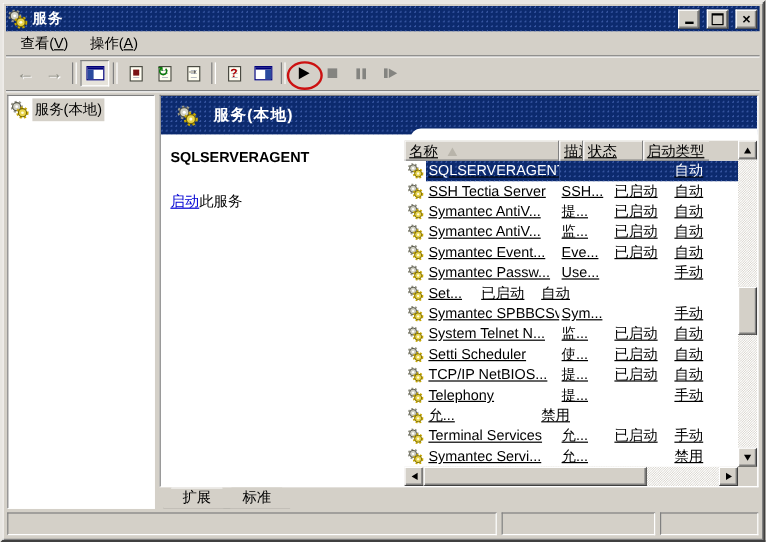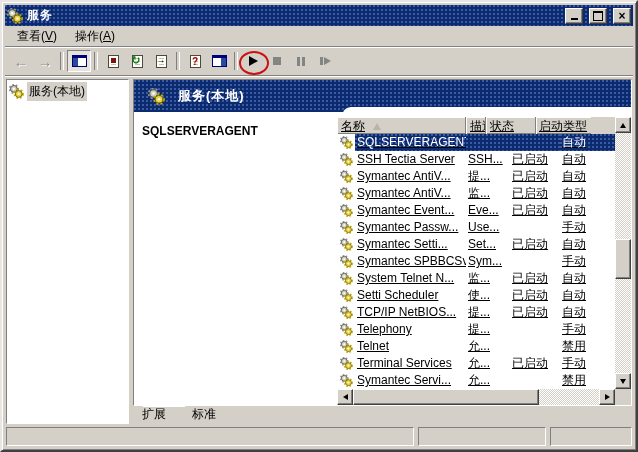--- a/index.html
+++ b/index.html
@@ -108,21 +108,21 @@
   .htrack{flex:1;position:relative;}
   .hthumb{position:absolute;top:0;bottom:0;left:0;width:186px;background:#d4d0c8;
     border:1px solid;border-color:#fff #404040 #404040 #fff;box-shadow:inset -1px -1px 0 #808080;box-sizing:border-box;}
   .corner{grid-column:2;grid-row:2;background:#d4d0c8;}
   .tri-up{width:0;height:0;border-left:3px solid transparent;border-right:3px solid transparent;border-bottom:5px solid #000;}
   .tri-down{width:0;height:0;border-left:3px solid transparent;border-right:3px solid transparent;border-top:5px solid #000;}
   .tri-left{width:0;height:0;border-top:3px solid transparent;border-bottom:3px solid transparent;border-right:5px solid #000;}
   .tri-right{width:0;height:0;border-top:3px solid transparent;border-bottom:3px solid transparent;border-left:5px solid #000;}
   
   .tabstrip{height:18px;flex:0 0 auto;display:flex;align-items:stretch;padding-left:3px;gap:0;}
-  .tab{min-width:44px;line-height:17px;background:#d4d0c8;
+  .tab{min-width:44px;text-align:center;line-height:17px;background:#d4d0c8;
     clip-path:polygon(7px 0,calc(100% - 7px) 0,100% 100%,0 100%);
     filter:drop-shadow(0 1px 0 #404040);padding:0 6px;margin-right:-6px;cursor:default;}
   .tab.active{box-shadow:inset 0 1px 0 #fff;font-weight:normal;z-index:2;}
   
   .statusbar{height:19px;flex:0 0 auto;margin-top:2px;display:flex;gap:4px;padding:1px 1px;}
   .seg{border:1px solid;border-color:#808080 #fff #fff #808080;box-sizing:border-box;}
   .seg1{flex:1;}.seg2{width:128px;}.seg3{width:82px;}
   .gears{display:block;}
 </style>
 </head>
@@ -242,20 +242,23 @@
         <div class="banner dotted-navy">
           <svg class="gears" width="17" height="17" viewBox="0 0 16 16">
               <use href="#gear-pair"></use>
             </svg>
           <span class="banner-title">服务(本地)</span>
         </div>
         <div class="page"></div>
 
         <div class="info">
           <div class="svc-name">SQLSERVERAGENT</div>
+          <div class="action">
+            <span class="link">启动</span><span>此服务</span>
+          </div>
         </div>
 
         <div class="listview">
           <div class="list-main">
             <div class="lheader">
               <span class="hcell hname">
                   <span>名称</span>
                   <span class="sort-tri"></span>
                 </span>
               <span class="hcell hdesc">
@@ -334,21 +337,20 @@
     <span class="cell cdesc">Use...</span>
     <span class="cell cstat"></span>
     <span class="cell cstart">手动</span>
   </div>
                 <div class="lrow">
     <span class="cell cicon">
                     <svg class="gears" width="13" height="13" viewBox="0 0 16 16">
                       <use href="#gear-pair"></use>
                     </svg>
                   </span>
-    <span class="cell cname">Symantec Setti...</span>
     <span class="cell cdesc">Set...</span>
     <span class="cell cstat">已启动</span>
     <span class="cell cstart">自动</span>
   </div>
                 <div class="lrow">
     <span class="cell cicon">
                     <svg class="gears" width="13" height="13" viewBox="0 0 16 16">
                       <use href="#gear-pair"></use>
                     </svg>
                   </span>
@@ -400,21 +402,20 @@
     <span class="cell cdesc">提...</span>
     <span class="cell cstat"></span>
     <span class="cell cstart">手动</span>
   </div>
                 <div class="lrow">
     <span class="cell cicon">
                     <svg class="gears" width="13" height="13" viewBox="0 0 16 16">
                       <use href="#gear-pair"></use>
                     </svg>
                   </span>
-    <span class="cell cname">Telnet</span>
     <span class="cell cdesc">允...</span>
     <span class="cell cstat"></span>
     <span class="cell cstart">禁用</span>
   </div>
                 <div class="lrow">
     <span class="cell cicon">
                     <svg class="gears" width="13" height="13" viewBox="0 0 16 16">
                       <use href="#gear-pair"></use>
                     </svg>
                   </span>

